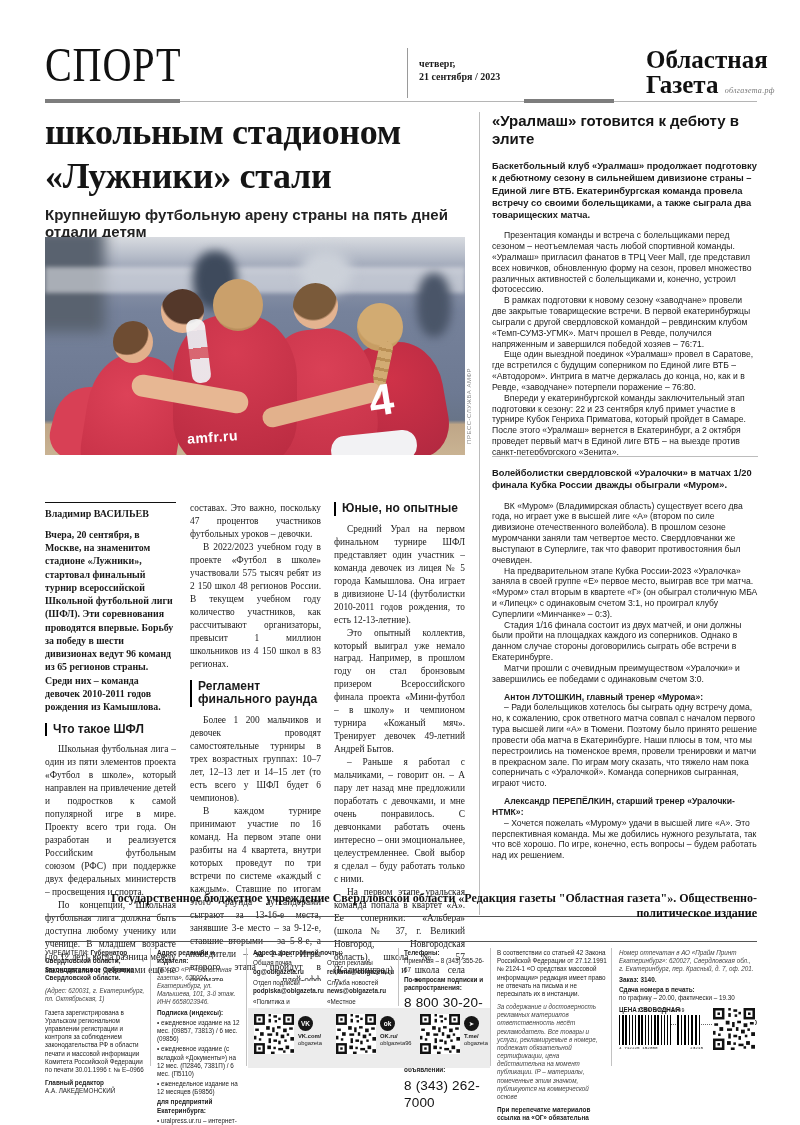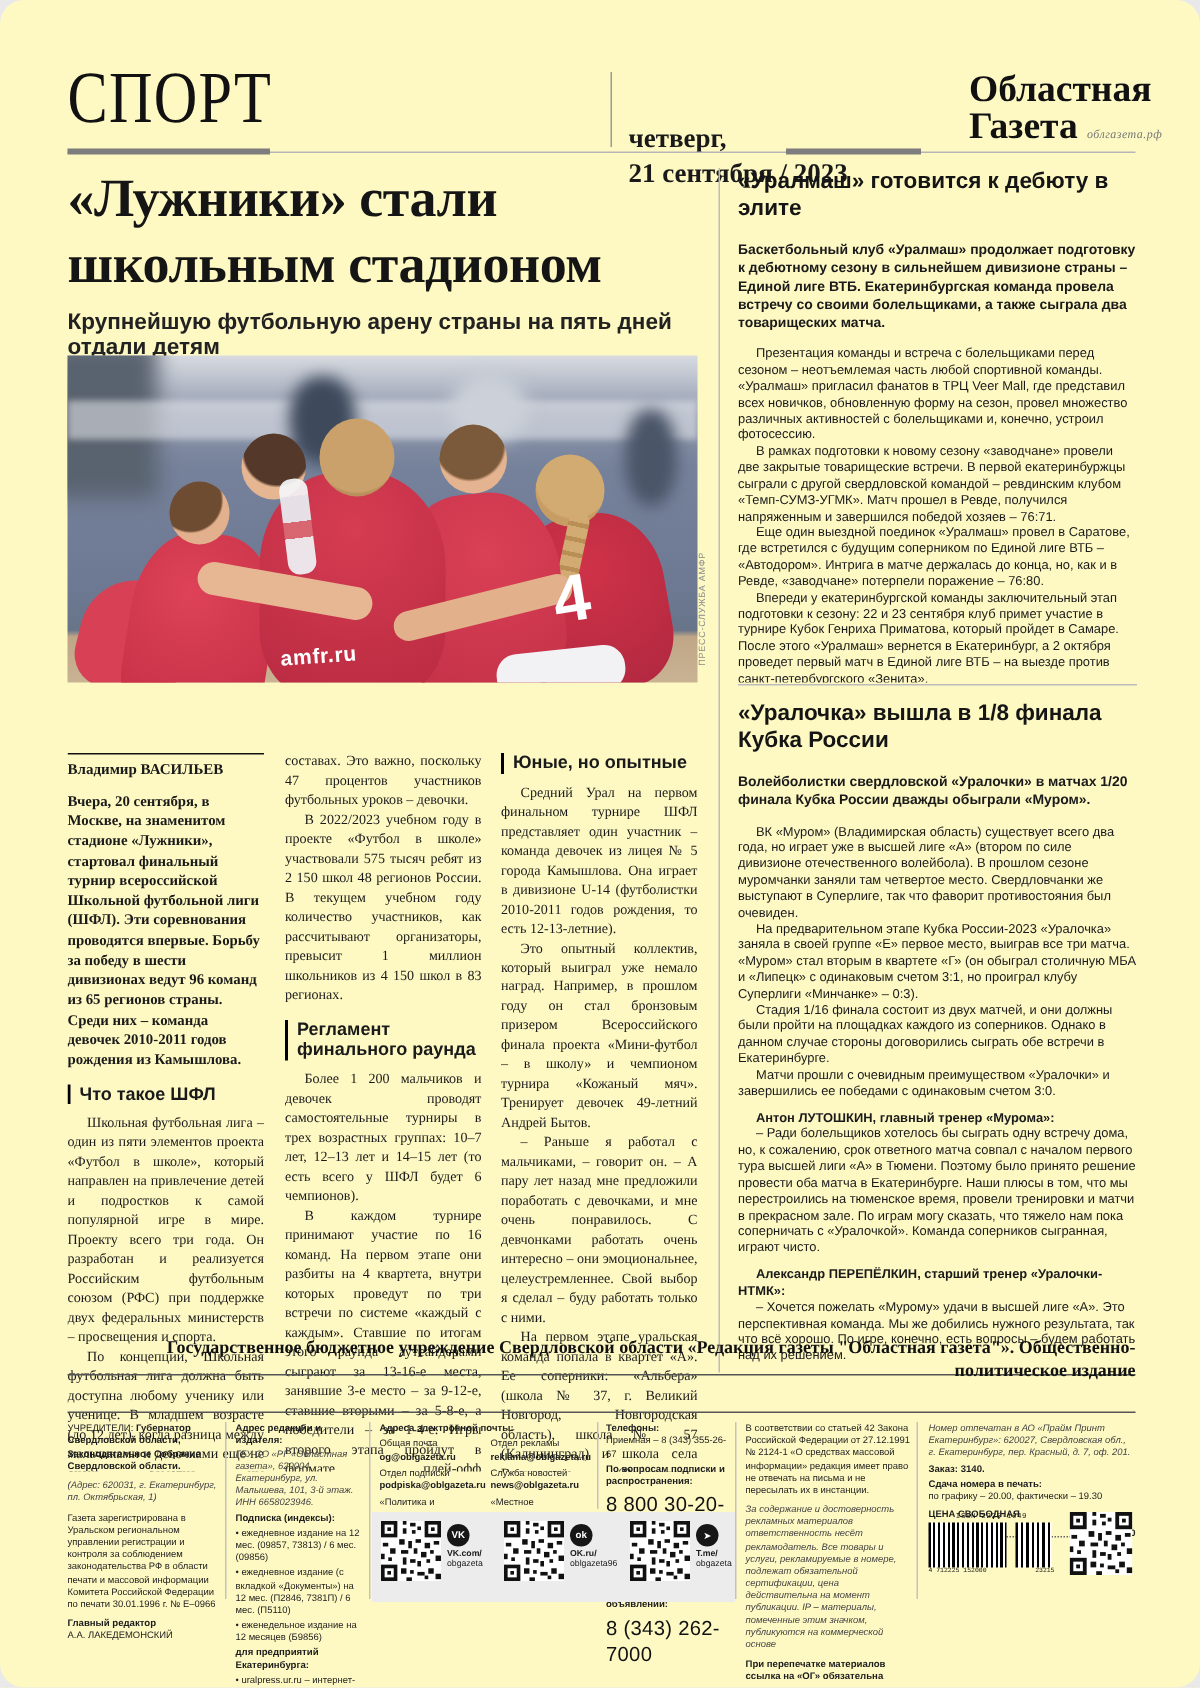--- a/index.html
+++ b/index.html
@@ -1,25 +1,25 @@
 <!DOCTYPE html>
 <html><head>
 <meta charset="utf-8">
 <style>
   html,body{margin:0;padding:0;background:#e9e9e9;}
-  .page{position:relative;width:800px;height:1125px;background:#fef9c3;margin:0 auto;overflow:hidden;
-        font-family:"Liberation Sans","DejaVu Sans",sans-serif;color:#1a1a1a;border-radius:16px;}
+  .page{position:relative;width:800px;height:1125px;background:#ffffff;margin:0 auto;overflow:hidden;
+        font-family:"Liberation Sans","DejaVu Sans",sans-serif;color:#1a1a1a;}
   .abs{position:absolute;}
   .serif{font-family:"Liberation Serif","DejaVu Serif",serif;}
 
   
   .masthead-section{left:45px;top:40px;font-size:49px;line-height:1;font-weight:400;
       transform:scaleX(.82);transform-origin:0 50%;letter-spacing:1px;color:#111;}
   .hdr-vline{left:407px;top:48px;width:1px;height:50px;background:#9a9a9a;}
-  .hdr-date{left:419px;top:57px;font-size:18px;font-weight:bold;line-height:1.3;margin-top:24px;}
+  .hdr-date{left:419px;top:57px;font-size:10px;font-weight:bold;line-height:1.3;}
   .hdr-page{left:536px;top:36px;font-size:54px;line-height:1;color:#111;}
   .hdr-rule{left:45px;top:101px;width:712px;height:1px;background:#b5b5b5;}
   .hdr-rule-dark1{left:45px;top:99px;width:135px;height:4px;background:#7d7d7d;}
   .hdr-rule-dark2{left:524px;top:99px;width:90px;height:4px;background:#7d7d7d;}
   .logo{left:646px;top:48px;font-size:25px;font-weight:bold;line-height:.98;color:#111;}
   .logo .site{font-size:8px;font-weight:normal;font-style:italic;color:#777;letter-spacing:.3px;}
 
   
   .headline{left:45px;top:110px;width:435px;font-size:36px;line-height:1.23;font-weight:bold;color:#151515;letter-spacing:-.3px;}
   .subhead{left:45px;top:206px;width:430px;font-size:15px;font-weight:bold;color:#222;}
@@ -180,22 +180,22 @@
   <div class="abs logo serif">
     <div>Областная</div>
     <div><span>Газета</span>
       <span class="site">облгазета.рф</span></div>
   </div>
   <div class="abs hdr-rule"></div>
   <div class="abs hdr-rule-dark1"></div>
   <div class="abs hdr-rule-dark2"></div>
 
   <div class="abs headline serif">
+    <div>школьным стадионом</div>
     <div>«Лужники» стали</div>
-    <div>школьным стадионом</div>
   </div>
   <div class="abs subhead">Крупнейшую футбольную арену страны на пять дней отдали детям</div>
 
   <div class="abs photo">
     <div class="ph-dark"></div>
     <div class="ph-band"></div>
     <div class="ph-fig1"></div>
     <div class="ph-fig2"></div>
     <div class="ph-fig3"></div>
     <div class="girl gb5"></div>
@@ -251,22 +251,20 @@
     <p class="bp">Презентация команды и встреча с болельщиками перед сезоном – неотъемлемая часть любой спортивной команды. «Уралмаш» пригласил фанатов в ТРЦ Veer Mall, где представил всех новичков, обновленную форму на сезон, провел множество различных активностей с болельщиками и, конечно, устроил фотосессию.</p>
     <p class="bp">В рамках подготовки к новому сезону «заводчане» провели две закрытые товарищеские встречи. В первой екатеринбуржцы сыграли с другой свердловской командой – ревдинским клубом «Темп-СУМЗ-УГМК». Матч прошел в Ревде, получился напряженным и завершился победой хозяев – 76:71.</p>
     <p class="bp">Еще один выездной поединок «Уралмаш» провел в Саратове, где встретился с будущим соперником по Единой лиге ВТБ – «Автодором». Интрига в матче держалась до конца, но, как и в Ревде, «заводчане» потерпели поражение – 76:80.</p>
     <p class="bp">Впереди у екатеринбургской команды заключительный этап подготовки к сезону: 22 и 23 сентября клуб примет участие в турнире Кубок Генриха Приматова, который пройдет в Самаре. После этого «Уралмаш» вернется в Екатеринбург, а 2 октября проведет первый матч в Единой лиге ВТБ – на выезде против санкт-петербургского «Зенита».</p>
 
   </div>
 
   <div class="abs rdiv"></div>
 
   <div class="abs rart r2">
-    <h2 class="rtitle"><span>«Уралочка» вышла в 1/8 финала</span><br>
-      <span>Кубка России</span></h2>
     <div class="rlead">Волейболистки свердловской «Уралочки» в матчах 1/20 финала Кубка России дважды обыграли «Муром».</div>
     <p class="bp">ВК «Муром» (Владимирская область) существует всего два года, но играет уже в высшей лиге «А» (втором по силе дивизионе отечественного волейбола). В прошлом сезоне муромчанки заняли там четвертое место. Свердловчанки же выступают в Суперлиге, так что фаворит противостояния был очевиден.</p>
     <p class="bp">На предварительном этапе Кубка России-2023 «Уралочка» заняла в своей группе «Е» первое место, выиграв все три матча. «Муром» стал вторым в квартете «Г» (он обыграл столичную МБА и «Липецк» с одинаковым счетом 3:1, но проиграл клубу Суперлиги «Минчанке» – 0:3).</p>
     <p class="bp">Стадия 1/16 финала состоит из двух матчей, и они должны были пройти на площадках каждого из соперников. Однако в данном случае стороны договорились сыграть обе встречи в Екатеринбурге.</p>
     <p class="bp">Матчи прошли с очевидным преимуществом «Уралочки» и завершились ее победами с одинаковым счетом 3:0.</p>
     <p class="qname">Антон ЛУТОШКИН, главный тренер «Мурома»:</p>
     <p class="bp">– Ради болельщиков хотелось бы сыграть одну встречу дома, но, к сожалению, срок ответного матча совпал с началом первого тура высшей лиги «А» в Тюмени. Поэтому было принято решение провести оба матча в Екатеринбурге. Наши плюсы в том, что мы перестроились на тюменское время, провели тренировки и матчи в прекрасном зале. По играм могу сказать, что тяжело нам пока соперничать с «Уралочкой». Команда соперников сыгранная, играют чисто.</p>
     <p class="qname">Александр ПЕРЕПЁЛКИН, старший тренер «Уралочки-НТМК»:</p>
     <p class="bp">– Хочется пожелать «Мурому» удачи в высшей лиге «А». Это перспективная команда. Мы же добились нужного результата, так что всё хорошо. По игре, конечно, есть вопросы – будем работать над их решением.</p>
 

